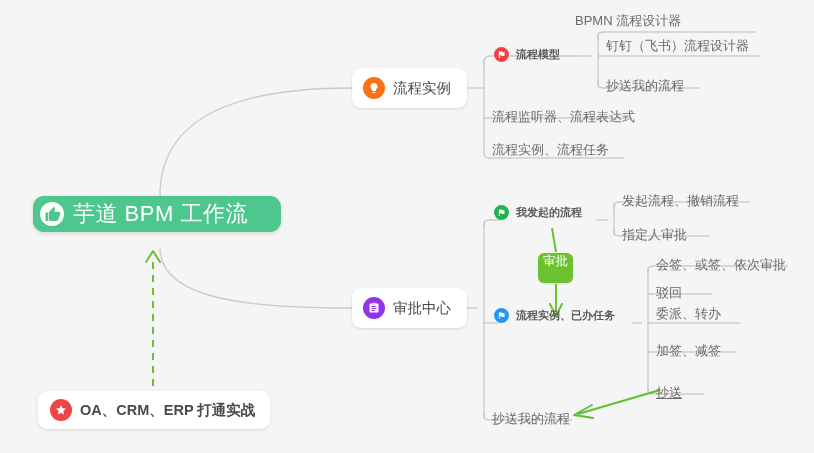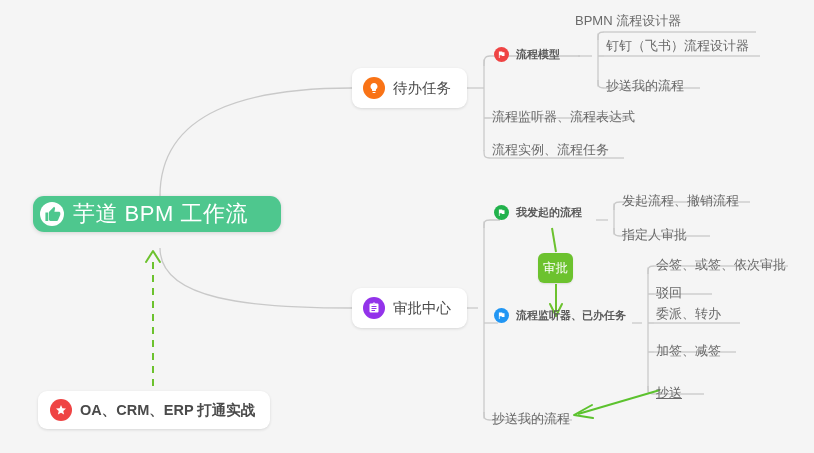--- a/index.html
+++ b/index.html
@@ -83,21 +83,21 @@
     width:24px;height:24px;border-radius:50%;
     background:#ffffff;
     display:inline-flex;align-items:center;justify-content:center;
   }
 
   
   #pill-shenpi{
     position:absolute;left:538px;top:253px;
     width:35px;height:30px;
     background:#6cc22e;border-radius:6px;
-    display:flex;align-items:center;justify-content:center;
+    display:flex;justify-content:center;
     color:#ffffff;font-size:12.5px;
     box-shadow:0 1px 2px rgba(0,0,0,.10);
   }
 </style>
 </head>
 <body>
 
 <div id="canvas">
 
   <svg class="wires" viewBox="0 0 814 453" xmlns="http://www.w3.org/2000/svg">
@@ -181,21 +181,21 @@
     </span>
     <span class="lbl">芋道 BPM 工作流</span>
   </div>
 
   <div class="card branch" id="branch-liucheng">
     <span class="ico dot dot-lg" style="background:#f97316">
       <svg width="12" height="12" viewBox="0 0 24 24" fill="#ffffff">
         <path d="M9 21c0 .55.45 1 1 1h4c.55 0 1-.45 1-1v-1H9v1zm3-19C8.14 2 5 5.14 5 9c0 2.38 1.19 4.47 3 5.74V17c0 .55.45 1 1 1h6c.55 0 1-.45 1-1v-2.26c1.81-1.27 3-3.36 3-5.74 0-3.86-3.14-7-7-7z"></path>
       </svg>
     </span>
-    <span class="lbl">待办任务</span>
+    <span class="lbl">流程实例</span>
   </div>
 
   <div class="leaf-icon" style="left:494px;top:47px;">
     <span class="ico dot dot-sm" style="background:#ef4444">
       <svg width="9" height="9" viewBox="0 0 24 24" fill="#ffffff">
         <path d="M14.4 6L14 4H5v17h2v-7h5.6l.4 2h7V6z"></path>
       </svg>
     </span>
     <span class="lbl">流程模型</span>
   </div>
@@ -226,21 +226,21 @@
   </div>
   <div class="leaf" style="left:622px;top:192px;">发起流程、撤销流程</div>
   <div class="leaf" style="left:622px;top:226px;">指定人审批</div>
 
   <div class="leaf-icon" style="left:494px;top:308px;">
     <span class="ico dot dot-sm" style="background:#2196f3">
       <svg width="9" height="9" viewBox="0 0 24 24" fill="#ffffff">
         <path d="M14.4 6L14 4H5v17h2v-7h5.6l.4 2h7V6z"></path>
       </svg>
     </span>
-    <span class="lbl">流程监听器、已办任务</span>
+    <span class="lbl">流程实例、已办任务</span>
   </div>
   <div class="leaf" style="left:656px;top:256px;">会签、或签、依次审批</div>
   <div class="leaf" style="left:656px;top:284px;">驳回</div>
   <div class="leaf" style="left:656px;top:305px;">委派、转办</div>
   <div class="leaf" style="left:656px;top:342px;">加签、减签</div>
   <div class="leaf" style="left:656px;top:384px;text-decoration:underline;">抄送</div>
 
   <div class="leaf" style="left:492px;top:410px;">抄送我的流程</div>
 
   <div id="pill-shenpi">

